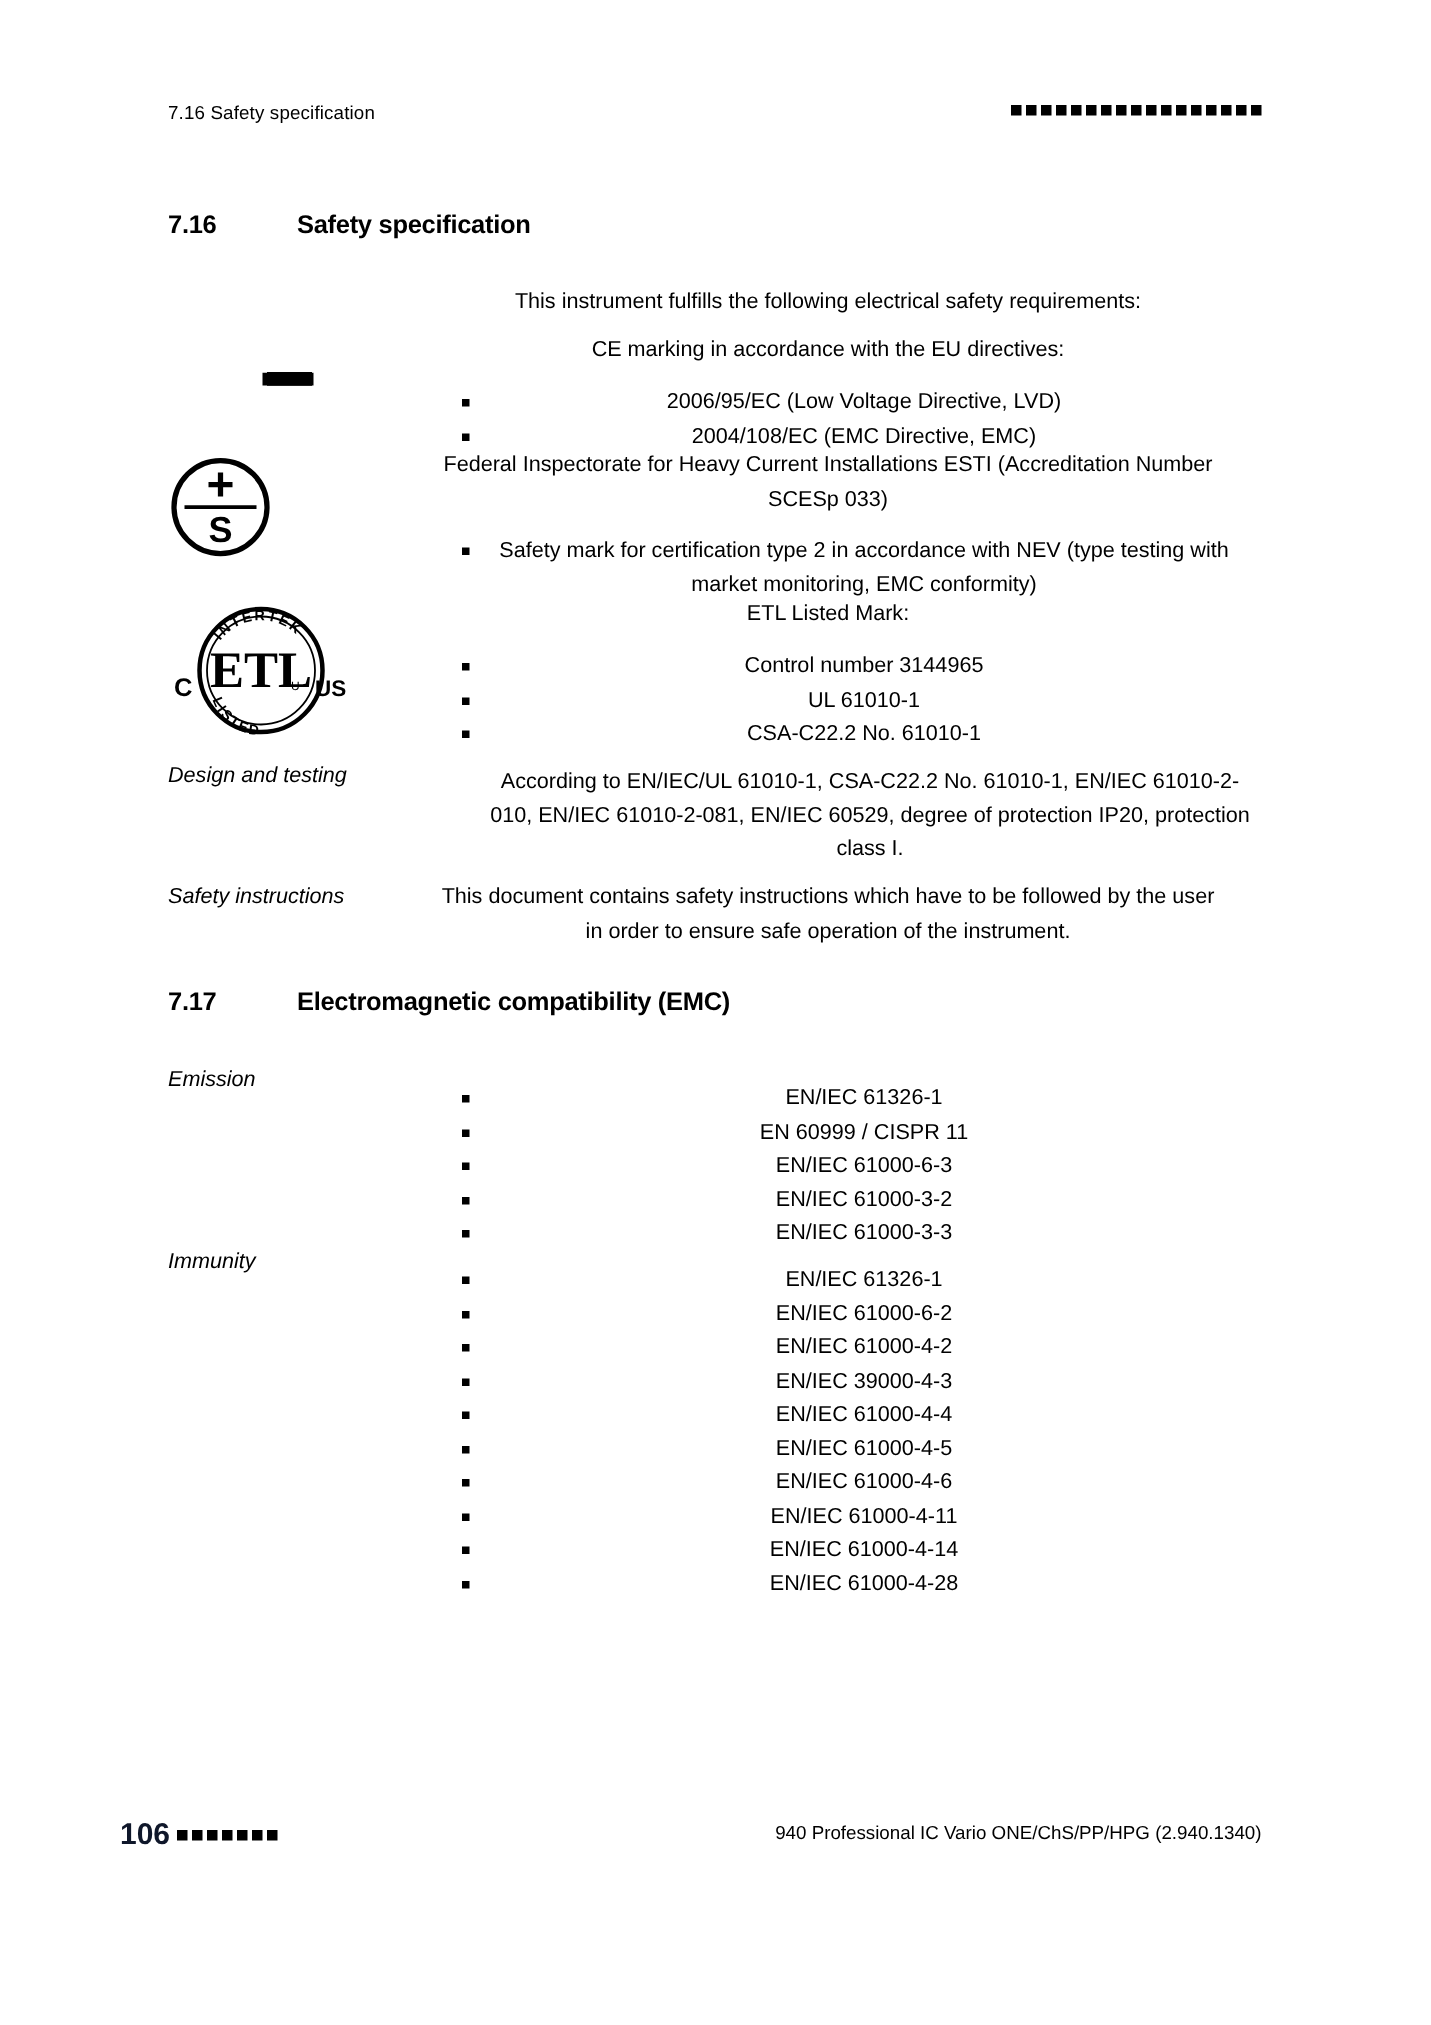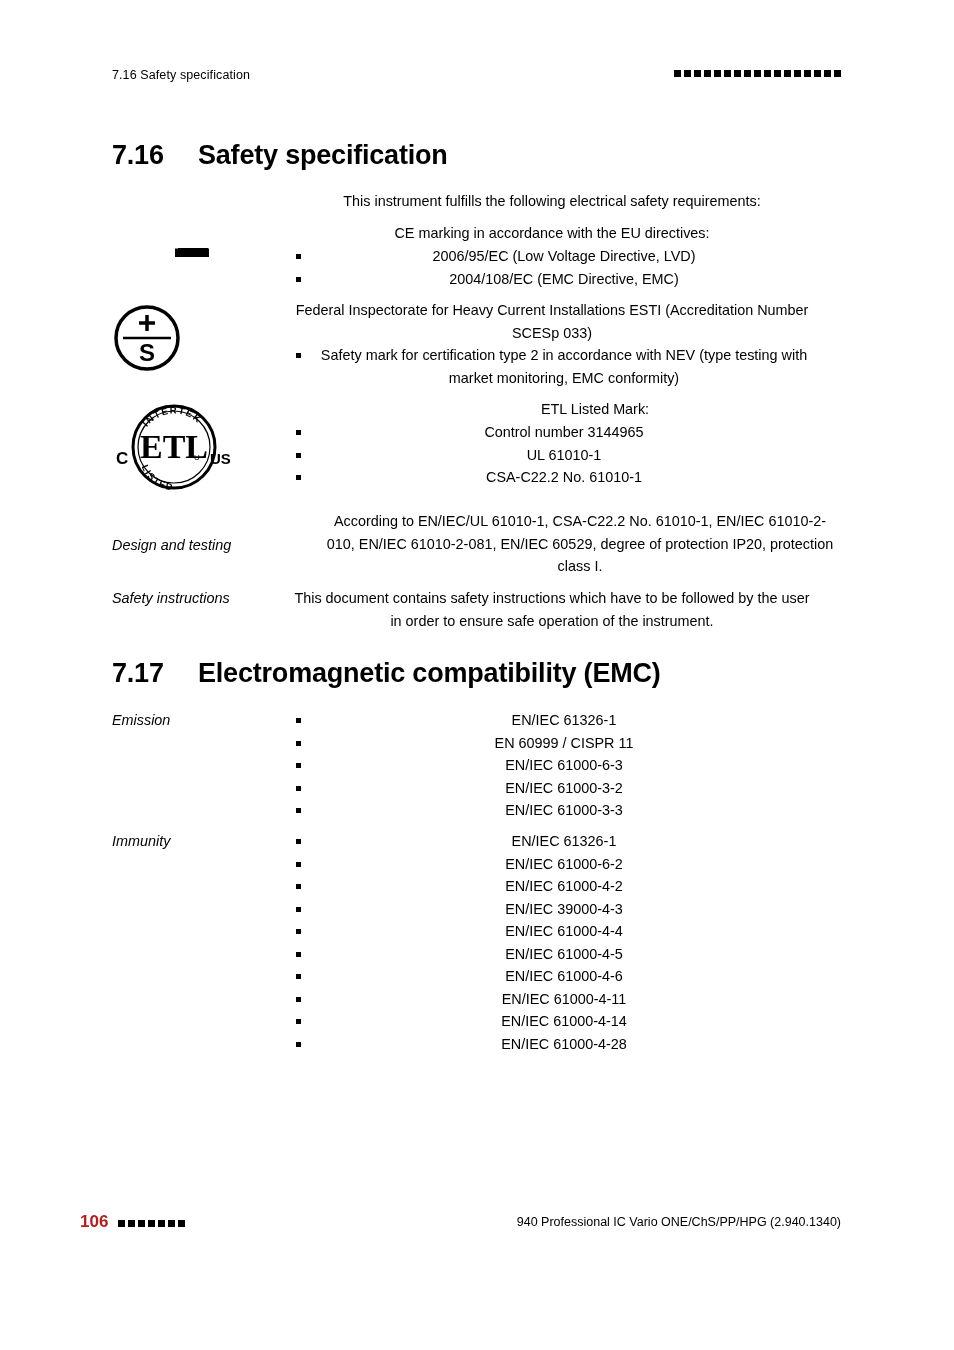--- a/index.html
+++ b/index.html
@@ -43,21 +43,21 @@
     display: block;
     width: 7px;
     height: 7px;
     background: #000;
   }
 
   
   .h1 {
     position: absolute;
     font-weight: bold;
-    font-size: 27px;
+    font-size: 17px;
     letter-spacing: -0.2px;
   }
   .h1 .num {
     position: absolute;
     left: 0;
     top: 0;
     width: 86px;
   }
   .h1 .txt {
     position: absolute;
@@ -81,21 +81,21 @@
     left: 292px;
     width: 520px;
     font-size: 14.4px;
     line-height: 22.5px;
     color: #000;
     text-align: center;
   }
 
   ul.sq {
     list-style: none;
-    margin: 0;
+    margin: 12px;
     padding: 0;
   }
   ul.sq li {
     position: relative;
     padding-left: 24px;
     line-height: 22.5px;
     font-size: 14.4px;
   }
   ul.sq li::before {
     content: "";
@@ -106,24 +106,24 @@
     height: 5px;
     background: #000;
   }
 
   
   #t-intro     { top: 190px; }
   #t-ce-title  { top: 222px; }
   #t-ce-list   { top: 245px; }
   #t-esti      { top: 299px; }
   #t-esti-list { top: 344px; }
-  #t-etl-title { top: 398px; margin-left: 43px; }
+  #t-etl-title { top: 398px; }
   #t-etl-list  { top: 421px; }
 
-  #l-design    { top: 534px; }
+  #l-design    { top: 506px; }
   #t-design    { top: 510px; margin-left: 28px; }
   #l-safety    { top: 587px; }
   #t-safety    { top: 587px; }
 
   #l-emission  { top: 709px; }
   #t-emission  { top: 709px; }
   #l-immunity  { top: 830px; }
   #t-immunity  { top: 830px; }
 
   
@@ -150,23 +150,23 @@
     top: 398px;
     width: 136px;
     height: 98px;
   }
 
   
   .footer-page {
     position: absolute;
     left: 80px;
     top: 1212px;
-    font-size: 17px;
+    font-size: 20px;
     font-weight: bold;
-    color: #b91c1c;
+    color: #0f172a;
   }
   .footer-squares {
     position: absolute;
     left: 118px;
     top: 1220px;
     display: flex;
     gap: 3px;
   }
   .footer-squares i {
     display: block;

